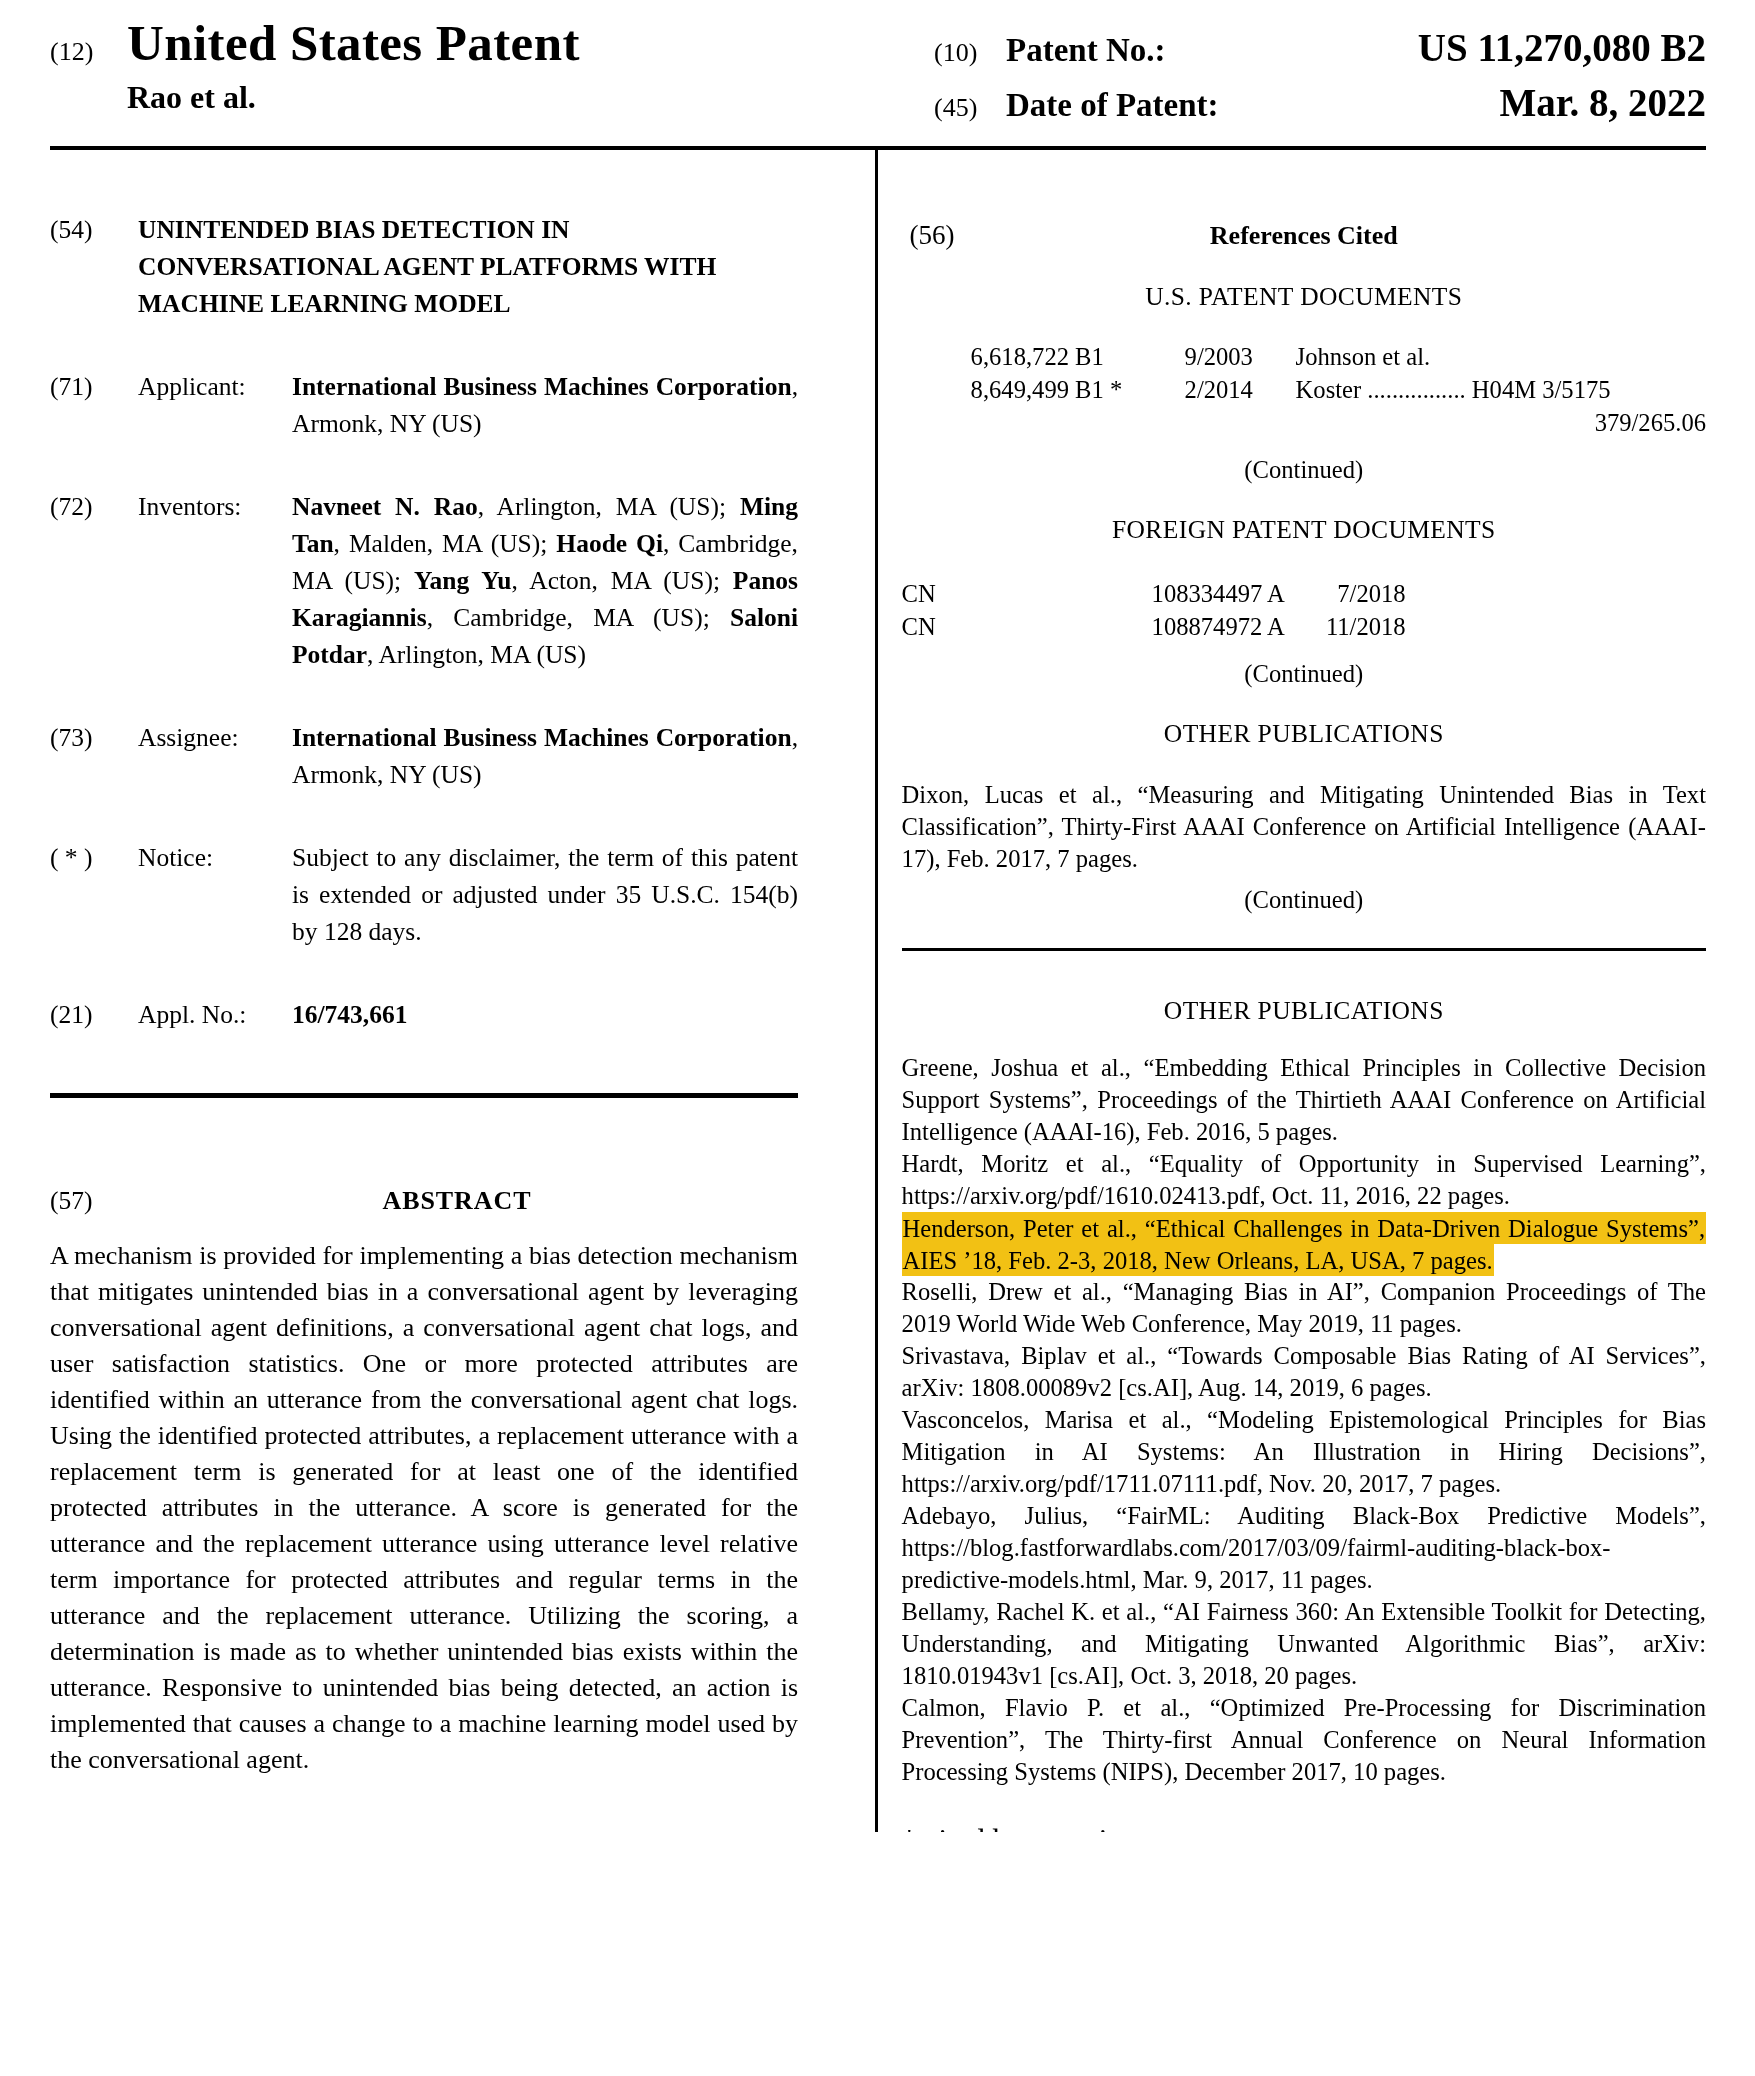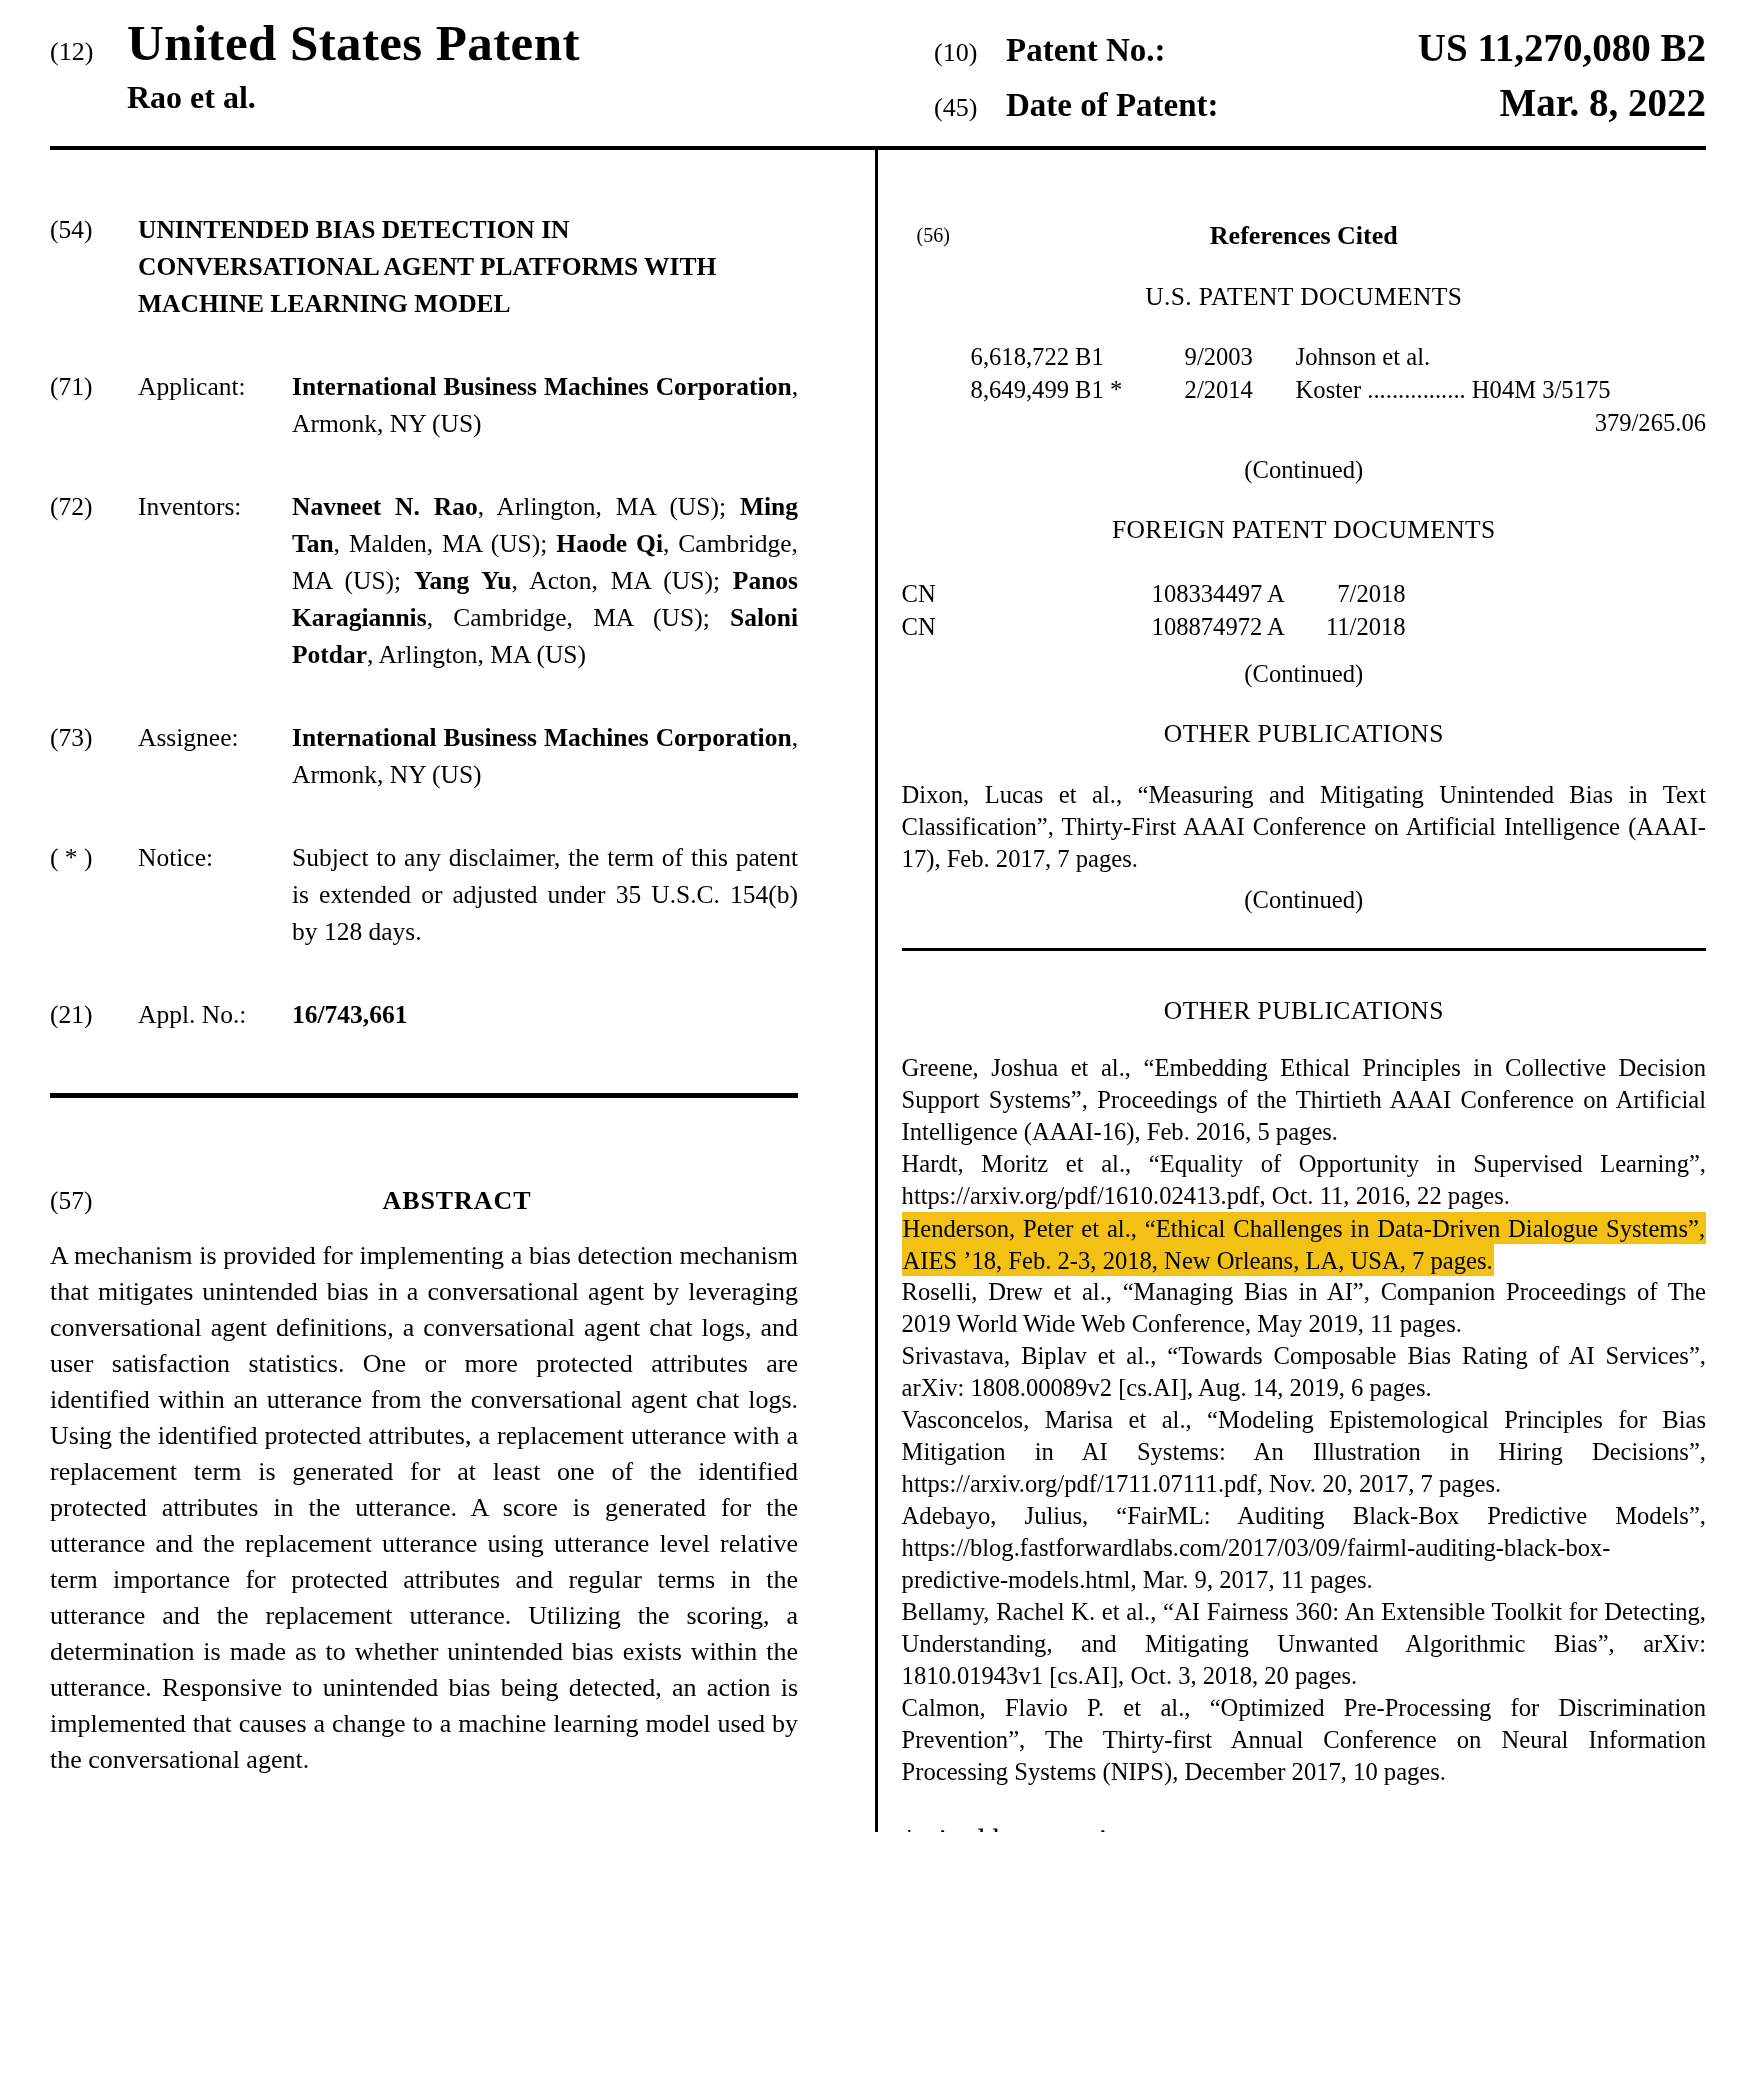--- a/index.html
+++ b/index.html
@@ -40,21 +40,21 @@
   .abstract-rule { height:5.3px; background:#000; margin-top:60px; }
   .abs-head { position:relative; margin-top:84px; text-align:center;
               font-size:26px; line-height:37px; padding-left:66px; }
   .abs-head .abs-num { position:absolute; left:0; top:0; font-size:25.5px; }
   .abs-title { font-weight:bold; letter-spacing:0.9px; }
   .abstract-text { margin-top:19.3px; font-size:26px; line-height:36px;
                    text-align:justify; hyphens:auto; }
 
   
   .rc-head { position:relative; text-align:center; font-size:26px; line-height:35px; }
-  .rc-head .rc-num { position:absolute; left:15px; top:0; font-size:20px; font-weight:normal; }
+  .rc-head .rc-num { position:absolute; left:8px; top:0; font-size:27px; font-weight:normal; }
   .rc-title { font-weight:bold; }
   .rc-subhead { text-align:center; font-size:25.5px; line-height:35px;
                 letter-spacing:0.4px; margin-top:26px; }
   .continued { text-align:center; font-size:24.6px; line-height:33px; margin-top:14px; }
 
   .uspat-table { margin-top:26px; margin-left:69px; font-size:24.6px; line-height:33px; }
   .uspat-row { display:grid; grid-template-columns:214px 111px 1fr; }
   .uspat-extra { text-align:right; font-size:24.6px; line-height:33px; }
   .uspat-extra:empty { display:none; }
 

